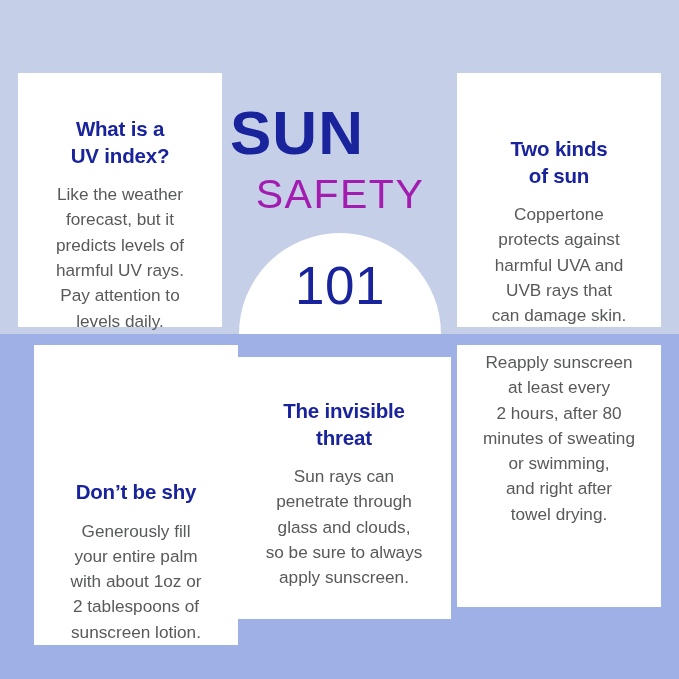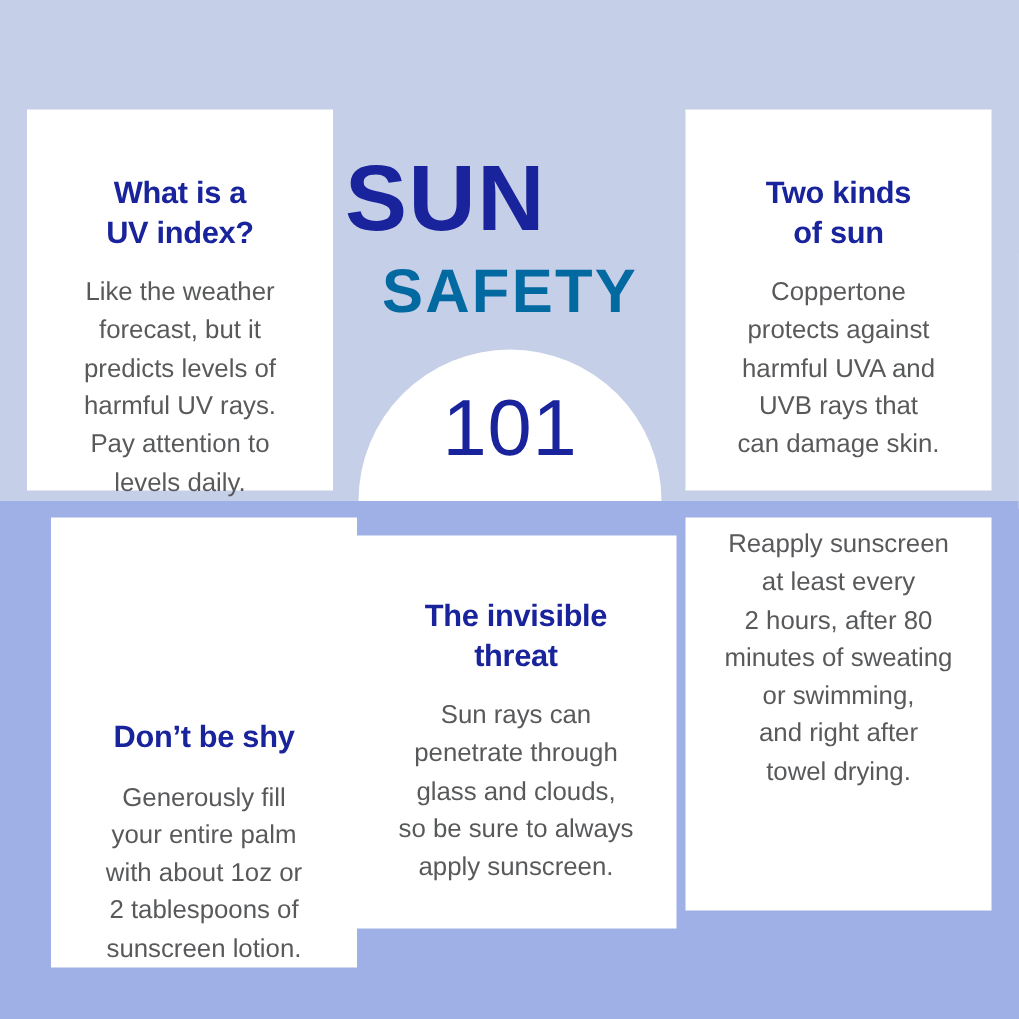--- a/index.html
+++ b/index.html
@@ -71,21 +71,21 @@
     line-height: 1.47;
     margin: 0;
     padding: 0 6px;
     white-space: pre-line;
   }
 
   
   .card-tl .card-heading { margin-top: 42px; }
   .card-tl .card-body    { margin-top: 13px; }
 
-  .card-tr .card-heading { margin-top: 42px; }
+  .card-tr .card-heading { margin-top: 62px; }
   .card-tr .card-body    { margin-top: 13px; }
 
   .card-bl .card-heading { margin-top: 47px; }
   .card-bl .card-body    { margin-top: 14px; }
 
   .card-bc .card-heading { margin-top: 40px; }
   .card-bc .card-body    { margin-top: 13px; }
 
   .card-br .card-heading { margin-top: 47px; }
   .card-br .card-body    { margin-top: 5px; text-align: center; }
@@ -109,22 +109,22 @@
     font-size: 62px;
     line-height: 1;
     letter-spacing: 1px;
   }
   .logo-safety {
     position: absolute;
     left: 0;
     top: 101px;
     width: 220px;
     text-align: center;
-    color: #0369a1;
-    font-weight: bold;
+    color: #a21caf;
+    font-weight: normal;
     font-size: 41px;
     line-height: 1;
     letter-spacing: 1.5px;
   }
   
   .logo-dome {
     position: absolute;
     left: 9px;
     top: 160px;
     width: 202px;

